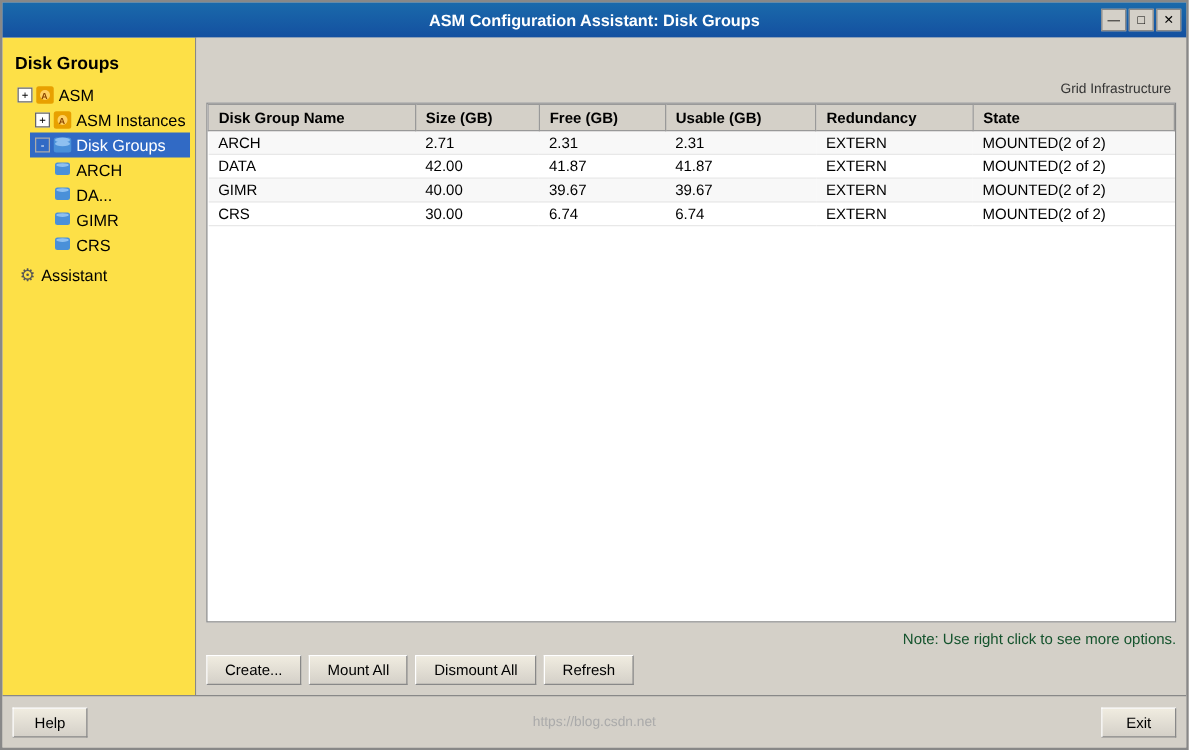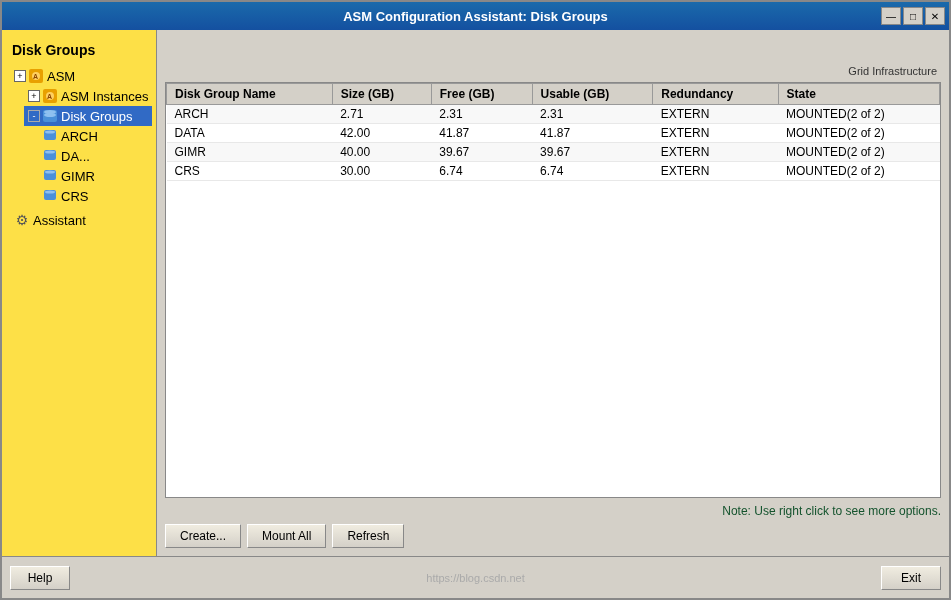--- a/index.html
+++ b/index.html
@@ -390,20 +390,21 @@
     </tr>
             </tbody>
         </table>
       </div>
 
       <div class="bottom-area">
         <div class="note-text">Note: Use right click to see more options.</div>
         <div class="button-row">
           <button class="btn">Create...</button>
           <button class="btn">Mount All</button>
+          <button class="btn">Dismount All</button>
           <button class="btn">Refresh</button>
         </div>
       </div>
     </div>
   </div>
 
   <div class="footer">
     <button class="btn">Help</button>
     <span class="watermark">https://blog.csdn.net</span>
     <button class="btn">Exit</button>

